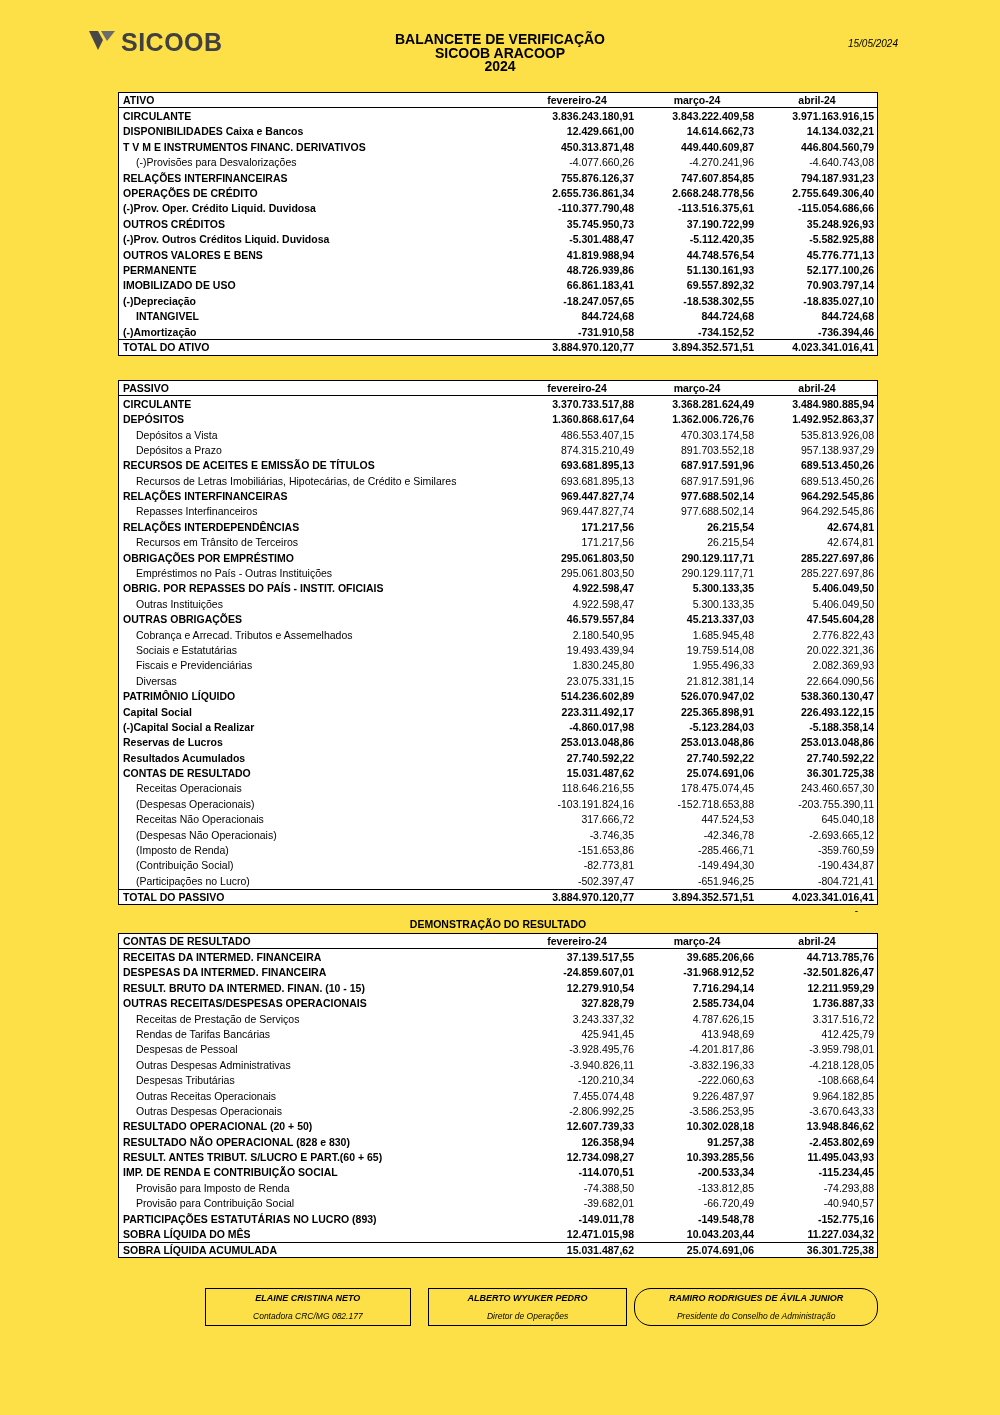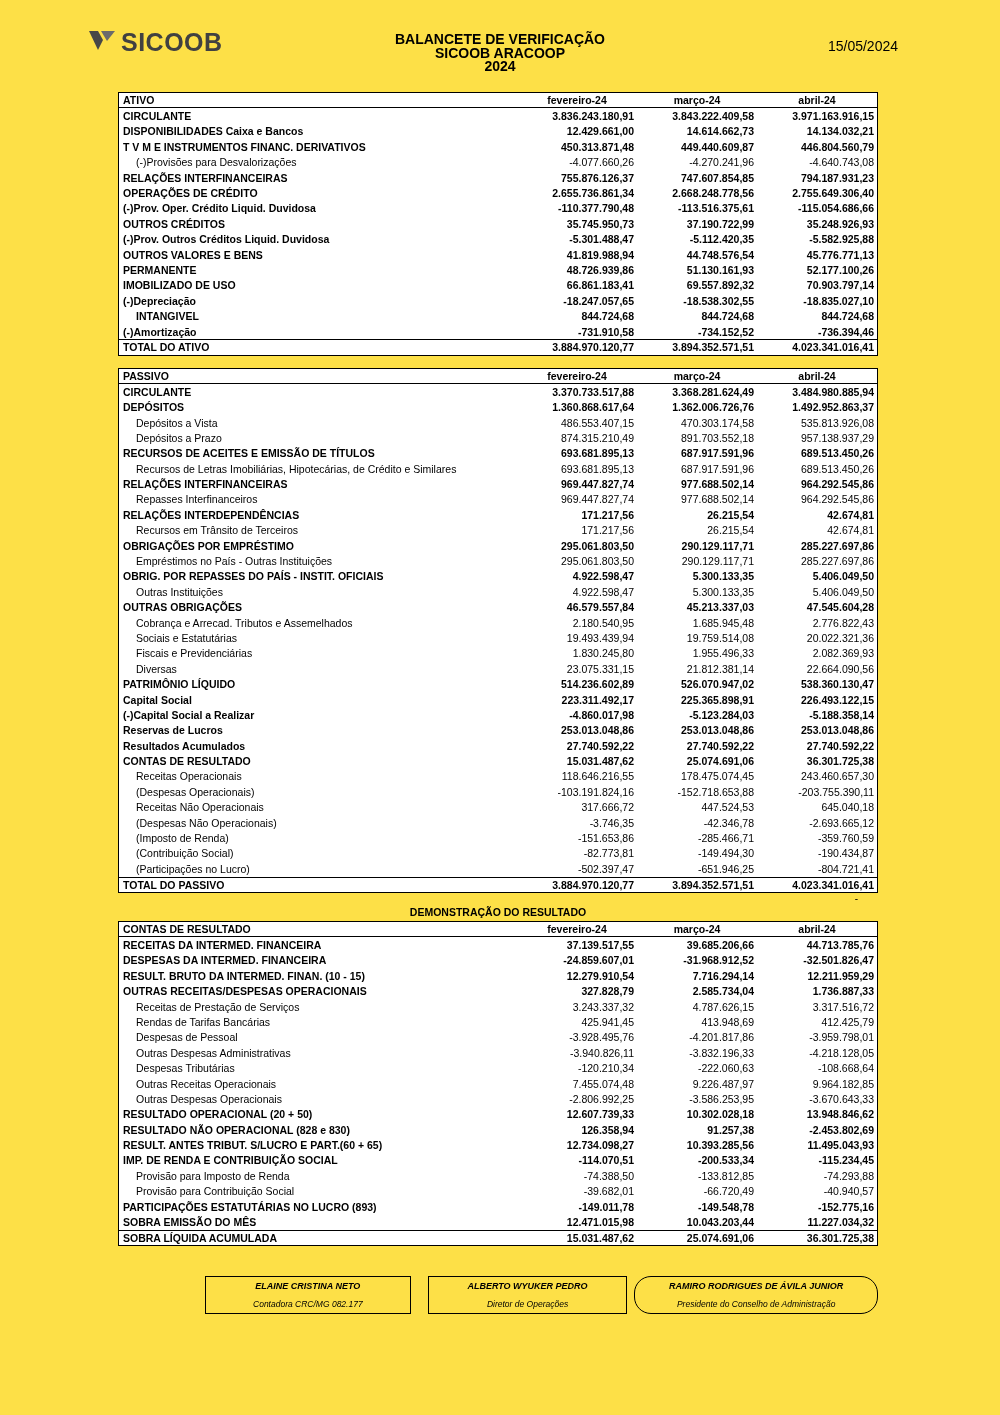--- a/index.html
+++ b/index.html
@@ -19,26 +19,26 @@
     display: flex; align-items: center; gap: 5px;
   }
   .logo-text {
     font-size: 25px; font-weight: bold; color: #414141; letter-spacing: .5px;
   }
   .title-block {
     position: absolute; left: 0; right: 0; top: 33px;
     text-align: center; font-weight: bold; font-size: 14px; line-height: 13.5px;
   }
   .report-date {
-    position: absolute; right: 102px; top: 38px; font-size: 14px;
+    position: absolute; right: 102px; top: 38px; font-size: 10px; font-style: italic;
   }
   
   .content { position: absolute; left: 118px; top: 92px; width: 760px; }
   .tbl { border: 1.5px solid #000; background: #fff; }
-  .tbl + .tbl { margin-top: 12px; }
+  .tbl + .tbl { margin-top: 24px; }
   .trow {
     display: flex; align-items: center; height: 15.4px;
     font-size: 10.5px; white-space: nowrap;
   }
   .trow.header { font-weight: bold; border-bottom: 1.5px solid #000; }
   .cell { overflow: hidden; }
   .c-label { flex: 1 1 auto; padding-left: 4px; }
   .c-label.ind { padding-left: 17px; }
   .c-val { flex: 0 0 120px; text-align: right; padding-right: 3px; }
   .trow.header .c-val { text-align: center; padding-right: 0; }
@@ -513,21 +513,21 @@
           <div class="cell c-val">-66.720,49</div>
           <div class="cell c-val">-40.940,57</div>
         </div>
         <div class="trow bold">
           <div class="cell c-label">PARTICIPAÇÕES ESTATUTÁRIAS NO LUCRO (893)</div>
           <div class="cell c-val">-149.011,78</div>
           <div class="cell c-val">-149.548,78</div>
           <div class="cell c-val">-152.775,16</div>
         </div>
         <div class="trow bold">
-          <div class="cell c-label">SOBRA EMISSÃO DO MÊS</div>
+          <div class="cell c-label">SOBRA LÍQUIDA DO MÊS</div>
           <div class="cell c-val">12.471.015,98</div>
           <div class="cell c-val">10.043.203,44</div>
           <div class="cell c-val">11.227.034,32</div>
         </div>
         <div class="trow bold total">
           <div class="cell c-label">SOBRA LÍQUIDA ACUMULADA</div>
           <div class="cell c-val">15.031.487,62</div>
           <div class="cell c-val">25.074.691,06</div>
           <div class="cell c-val">36.301.725,38</div>
         </div>

